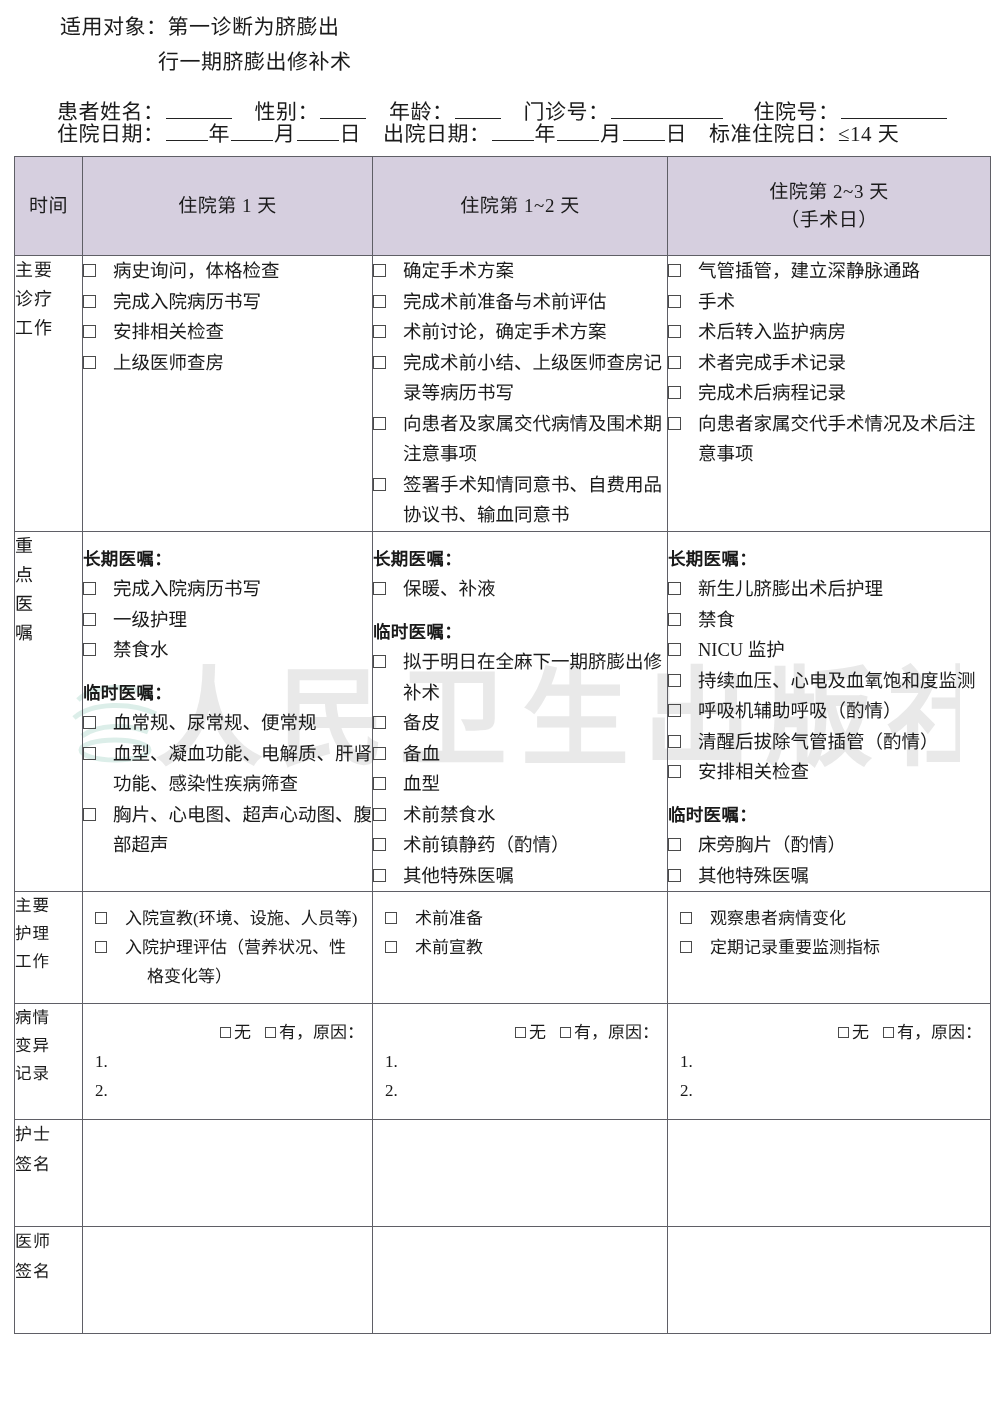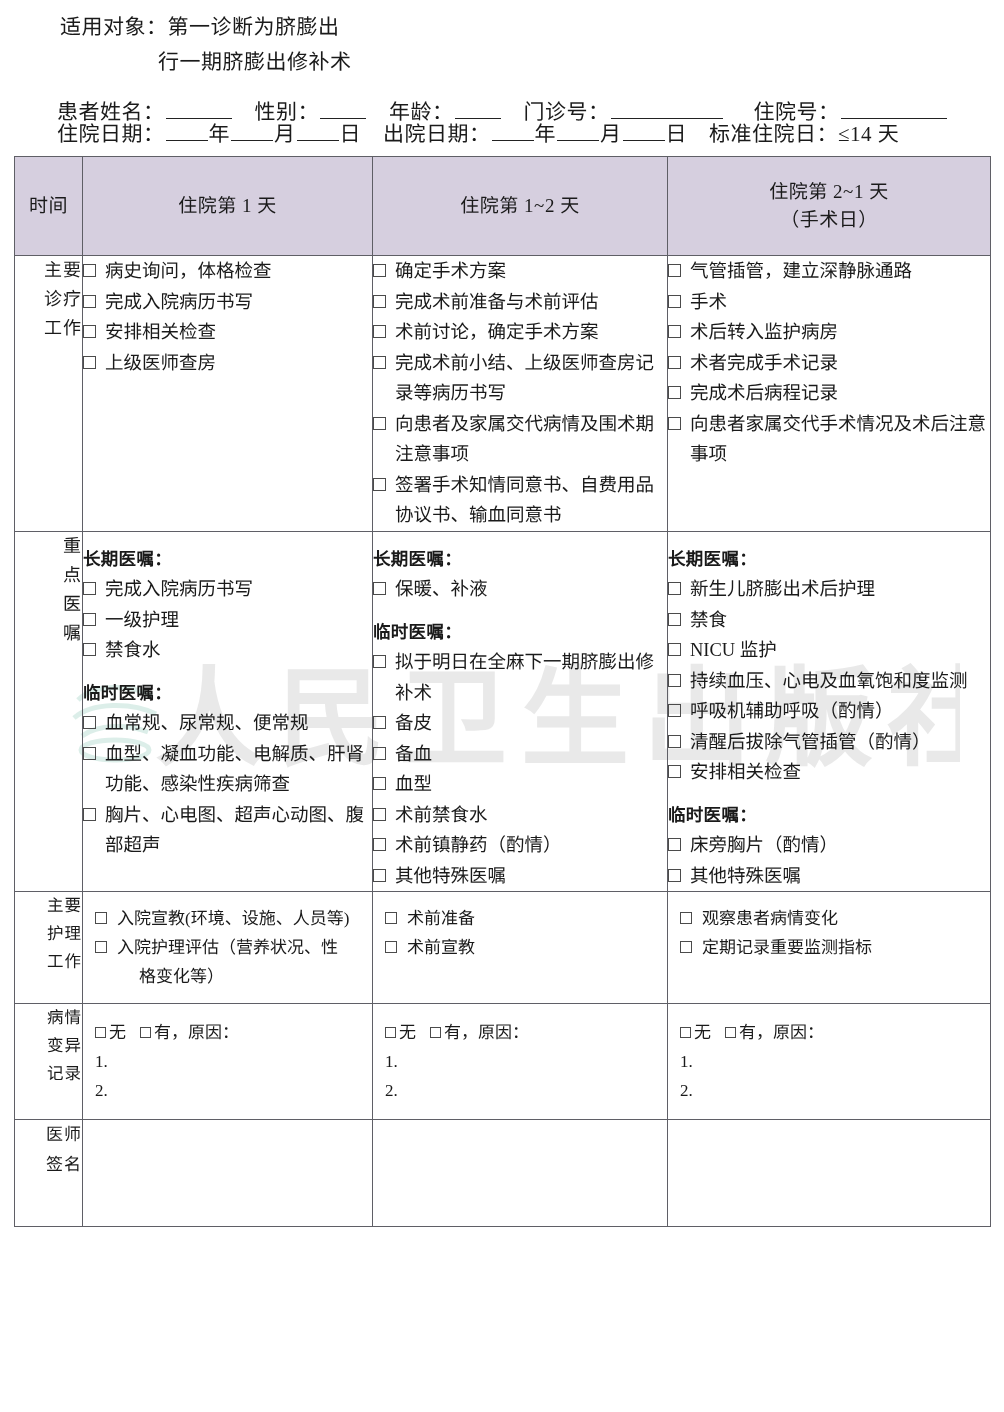--- a/index.html
+++ b/index.html
@@ -120,21 +120,21 @@
     line-height: 28px;
     height: 98px;
     letter-spacing: 0.5px;
   }
   col.c-time { width: 68px; }
   col.c-d1   { width: 290px; }
   col.c-d2   { width: 295px; }
   col.c-d3   { width: 323px; }
 
   .time-cell {
-    text-align: right;
+    text-align: left;
     vertical-align: middle;
     font-size: 18px;
     line-height: 29px;
     letter-spacing: 1px;
     padding: 4px 2px;
   }
   .time-cell .tc-inner { display: block; }
 
   .content-cell {
     padding: 14px 10px 14px 14px;
@@ -142,21 +142,21 @@
     line-height: 30.5px;
   }
 
   ul.ck {
     list-style: none;
     margin: 0;
     padding: 0;
   }
   ul.ck li {
     position: relative;
-    padding-left: 22px;
+    padding-left: 30px;
     margin: 0;
   }
   ul.ck li .box {
     position: absolute;
     left: 0;
     top: 8px;
     width: 13px;
     height: 13px;
     border: 1.3px solid #4b4b4b;
     box-sizing: border-box;
@@ -183,21 +183,21 @@
   .nursing ul.ck li .indent2 { display: block; padding-left: 22px; }
   .nursing .time-cell { font-size: 16.5px; line-height: 28px; }
 
   
   .variance .content-cell {
     font-size: 17px;
     line-height: 29px;
     padding: 14px 8px 14px 12px;
   }
   .variance .time-cell { font-size: 16.5px; line-height: 28px; }
-  .var-line1 { white-space: nowrap; }
+  .var-line1 { white-space: nowrap; text-align: right; }
   .inline-box {
     display: inline-block;
     width: 11px;
     height: 11px;
     border: 1.3px solid #4b4b4b;
     box-sizing: border-box;
     margin-right: 3px;
     vertical-align: 0px;
   }
   .var-gap { display: inline-block; width: 14px; }
@@ -255,21 +255,21 @@
     <thead>
       <tr>
         <th>时间</th>
         <th>
           <span>住院第 1 天</span>
         </th>
         <th>
           <span>住院第 1~2 天</span>
         </th>
         <th>
-          <span>住院第 2~1 天</span><br>
+          <span>住院第 2~3 天</span><br>
           <span>（手术日）</span>
         </th>
       </tr>
     </thead>
 
     <tbody>
 
       <tr>
         <td class="time-cell">
           <span class="tc-inner">主要</span>
@@ -429,20 +429,29 @@
 
         <td class="content-cell">
           <div class="var-line1">
             <span class="inline-box"></span><span>无</span><span class="var-gap"></span><span class="inline-box"></span><span>有，原因：</span>
           </div>
           <div>1.</div>
           <div>2.</div>
         </td>
       </tr>
 
+      <tr class="sign-row">
+        <td class="time-cell">
+          <span class="tc-inner">护士</span>
+          <span class="tc-inner">签名</span>
+        </td>
+        <td class="blank-cell"></td>
+        <td class="blank-cell"></td>
+        <td class="blank-cell"></td>
+      </tr>
 
       <tr class="sign-row">
         <td class="time-cell">
           <span class="tc-inner">医师</span>
           <span class="tc-inner">签名</span>
         </td>
         <td class="blank-cell"></td>
         <td class="blank-cell"></td>
         <td class="blank-cell"></td>
       </tr>

